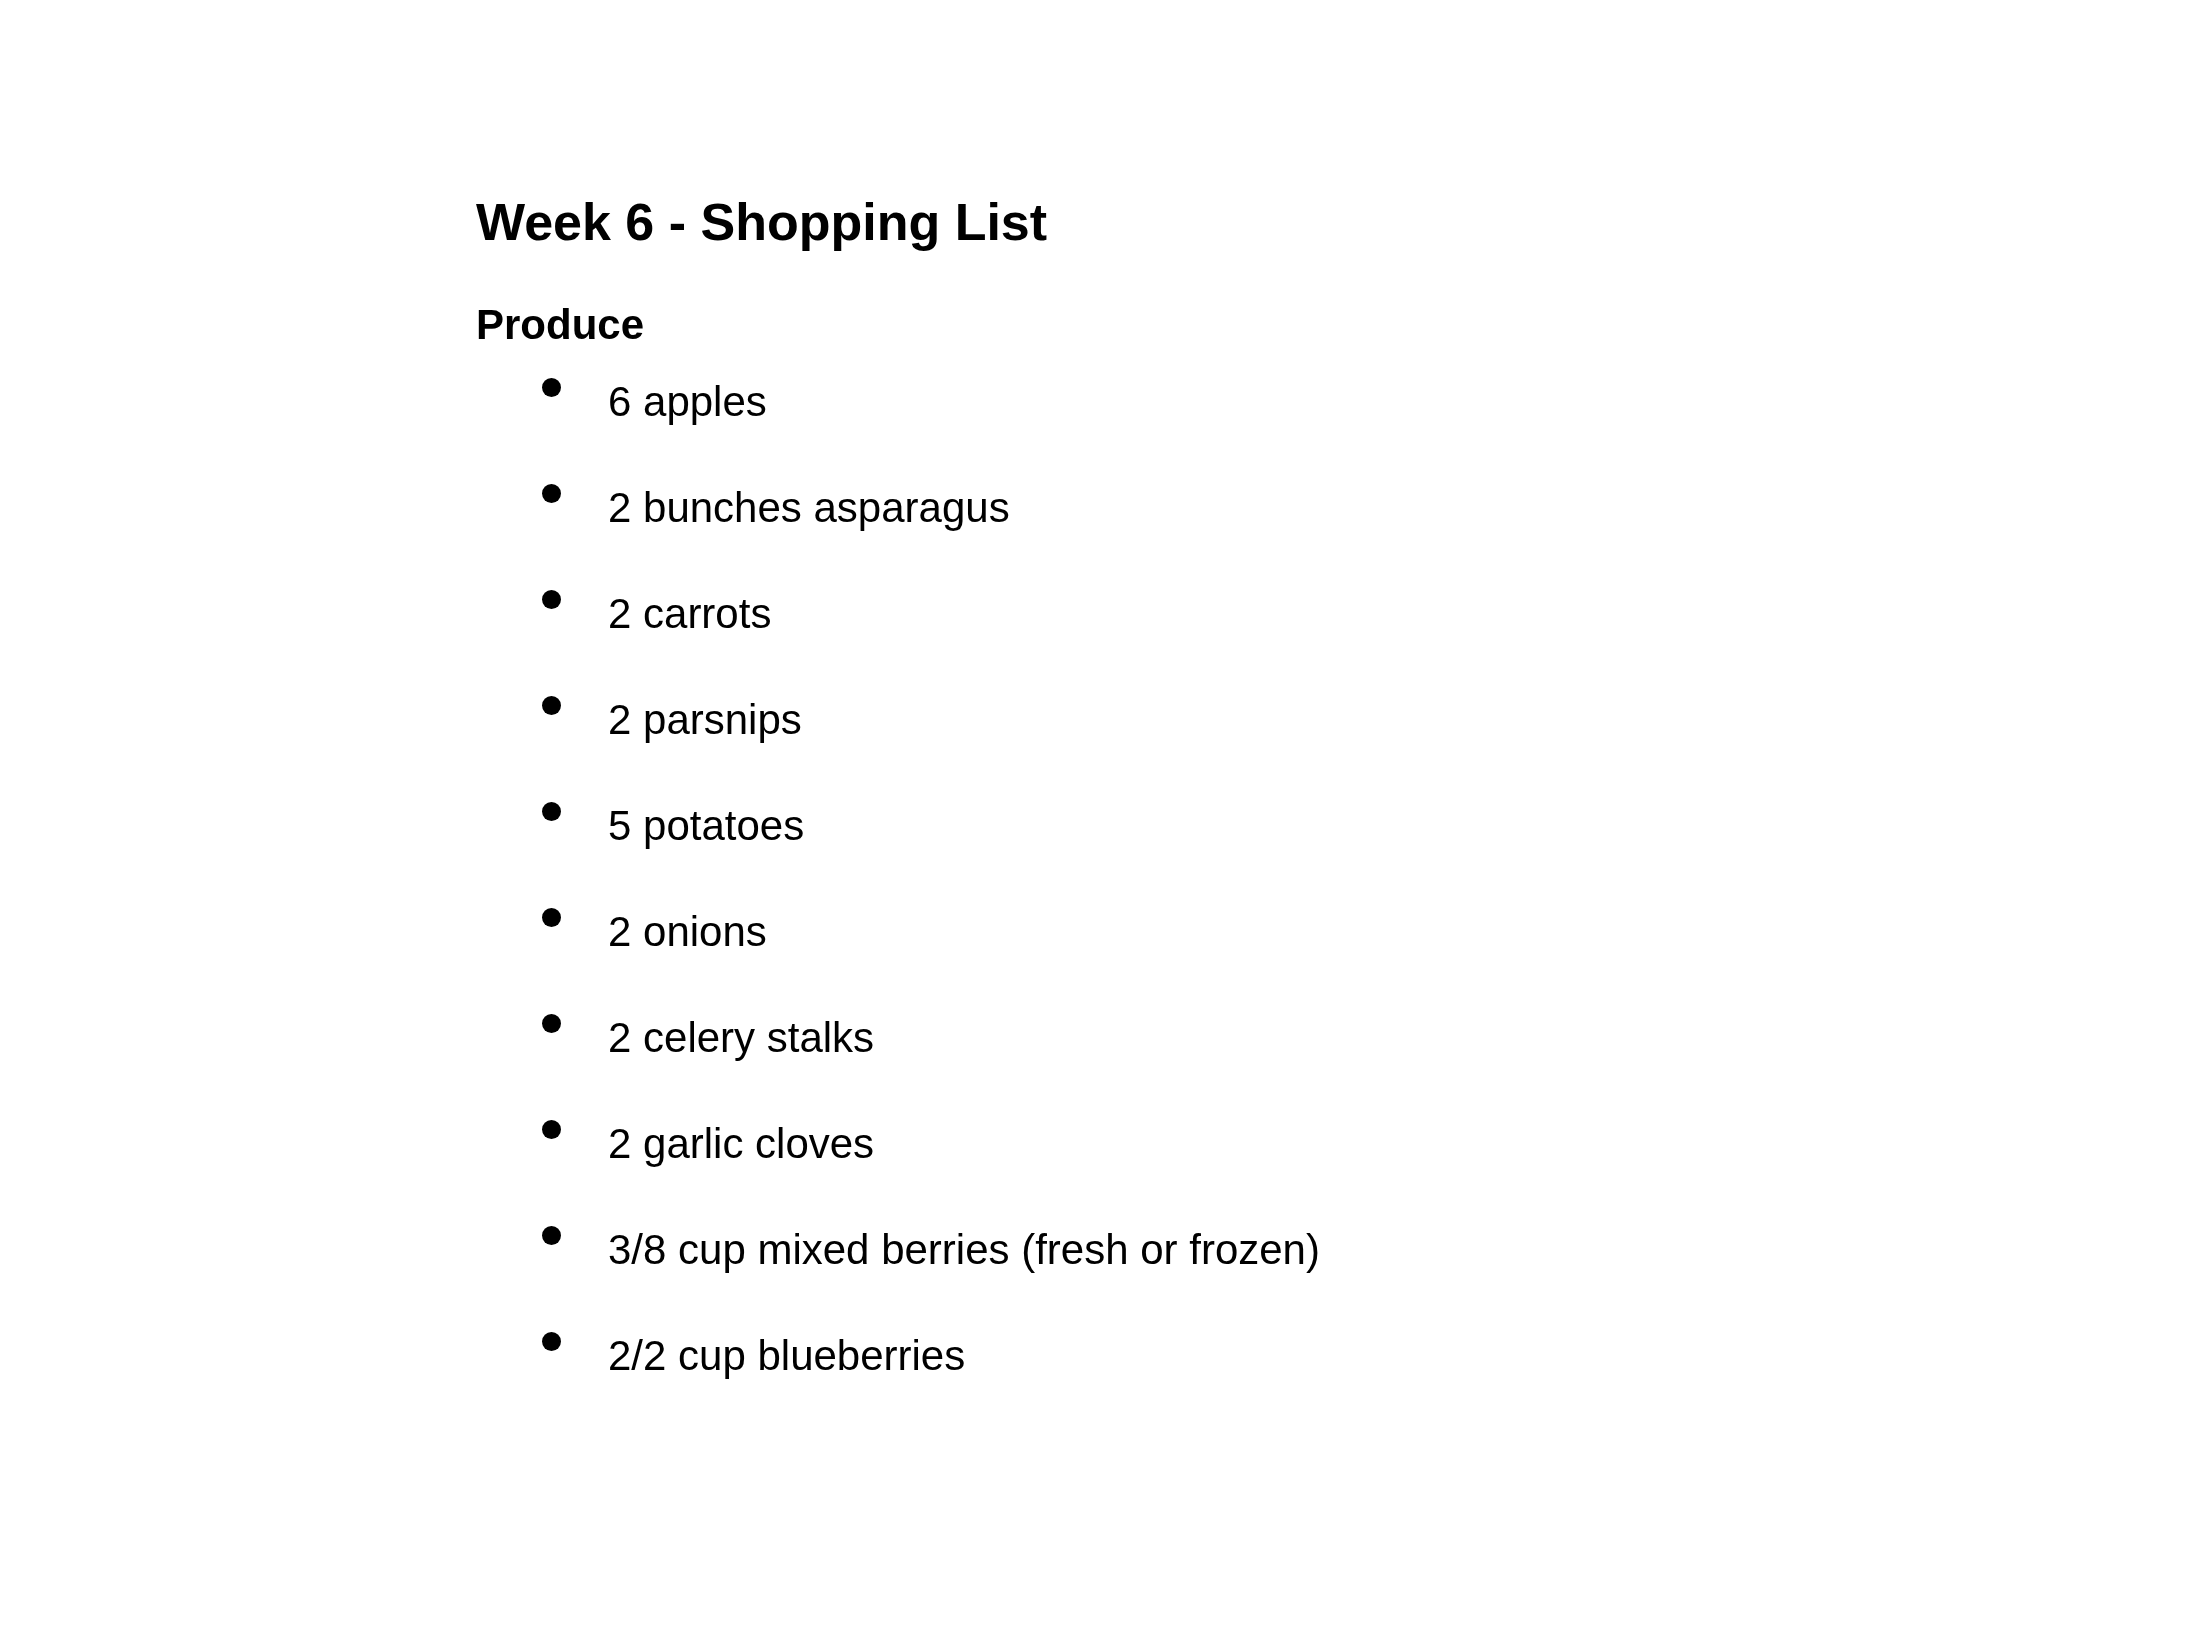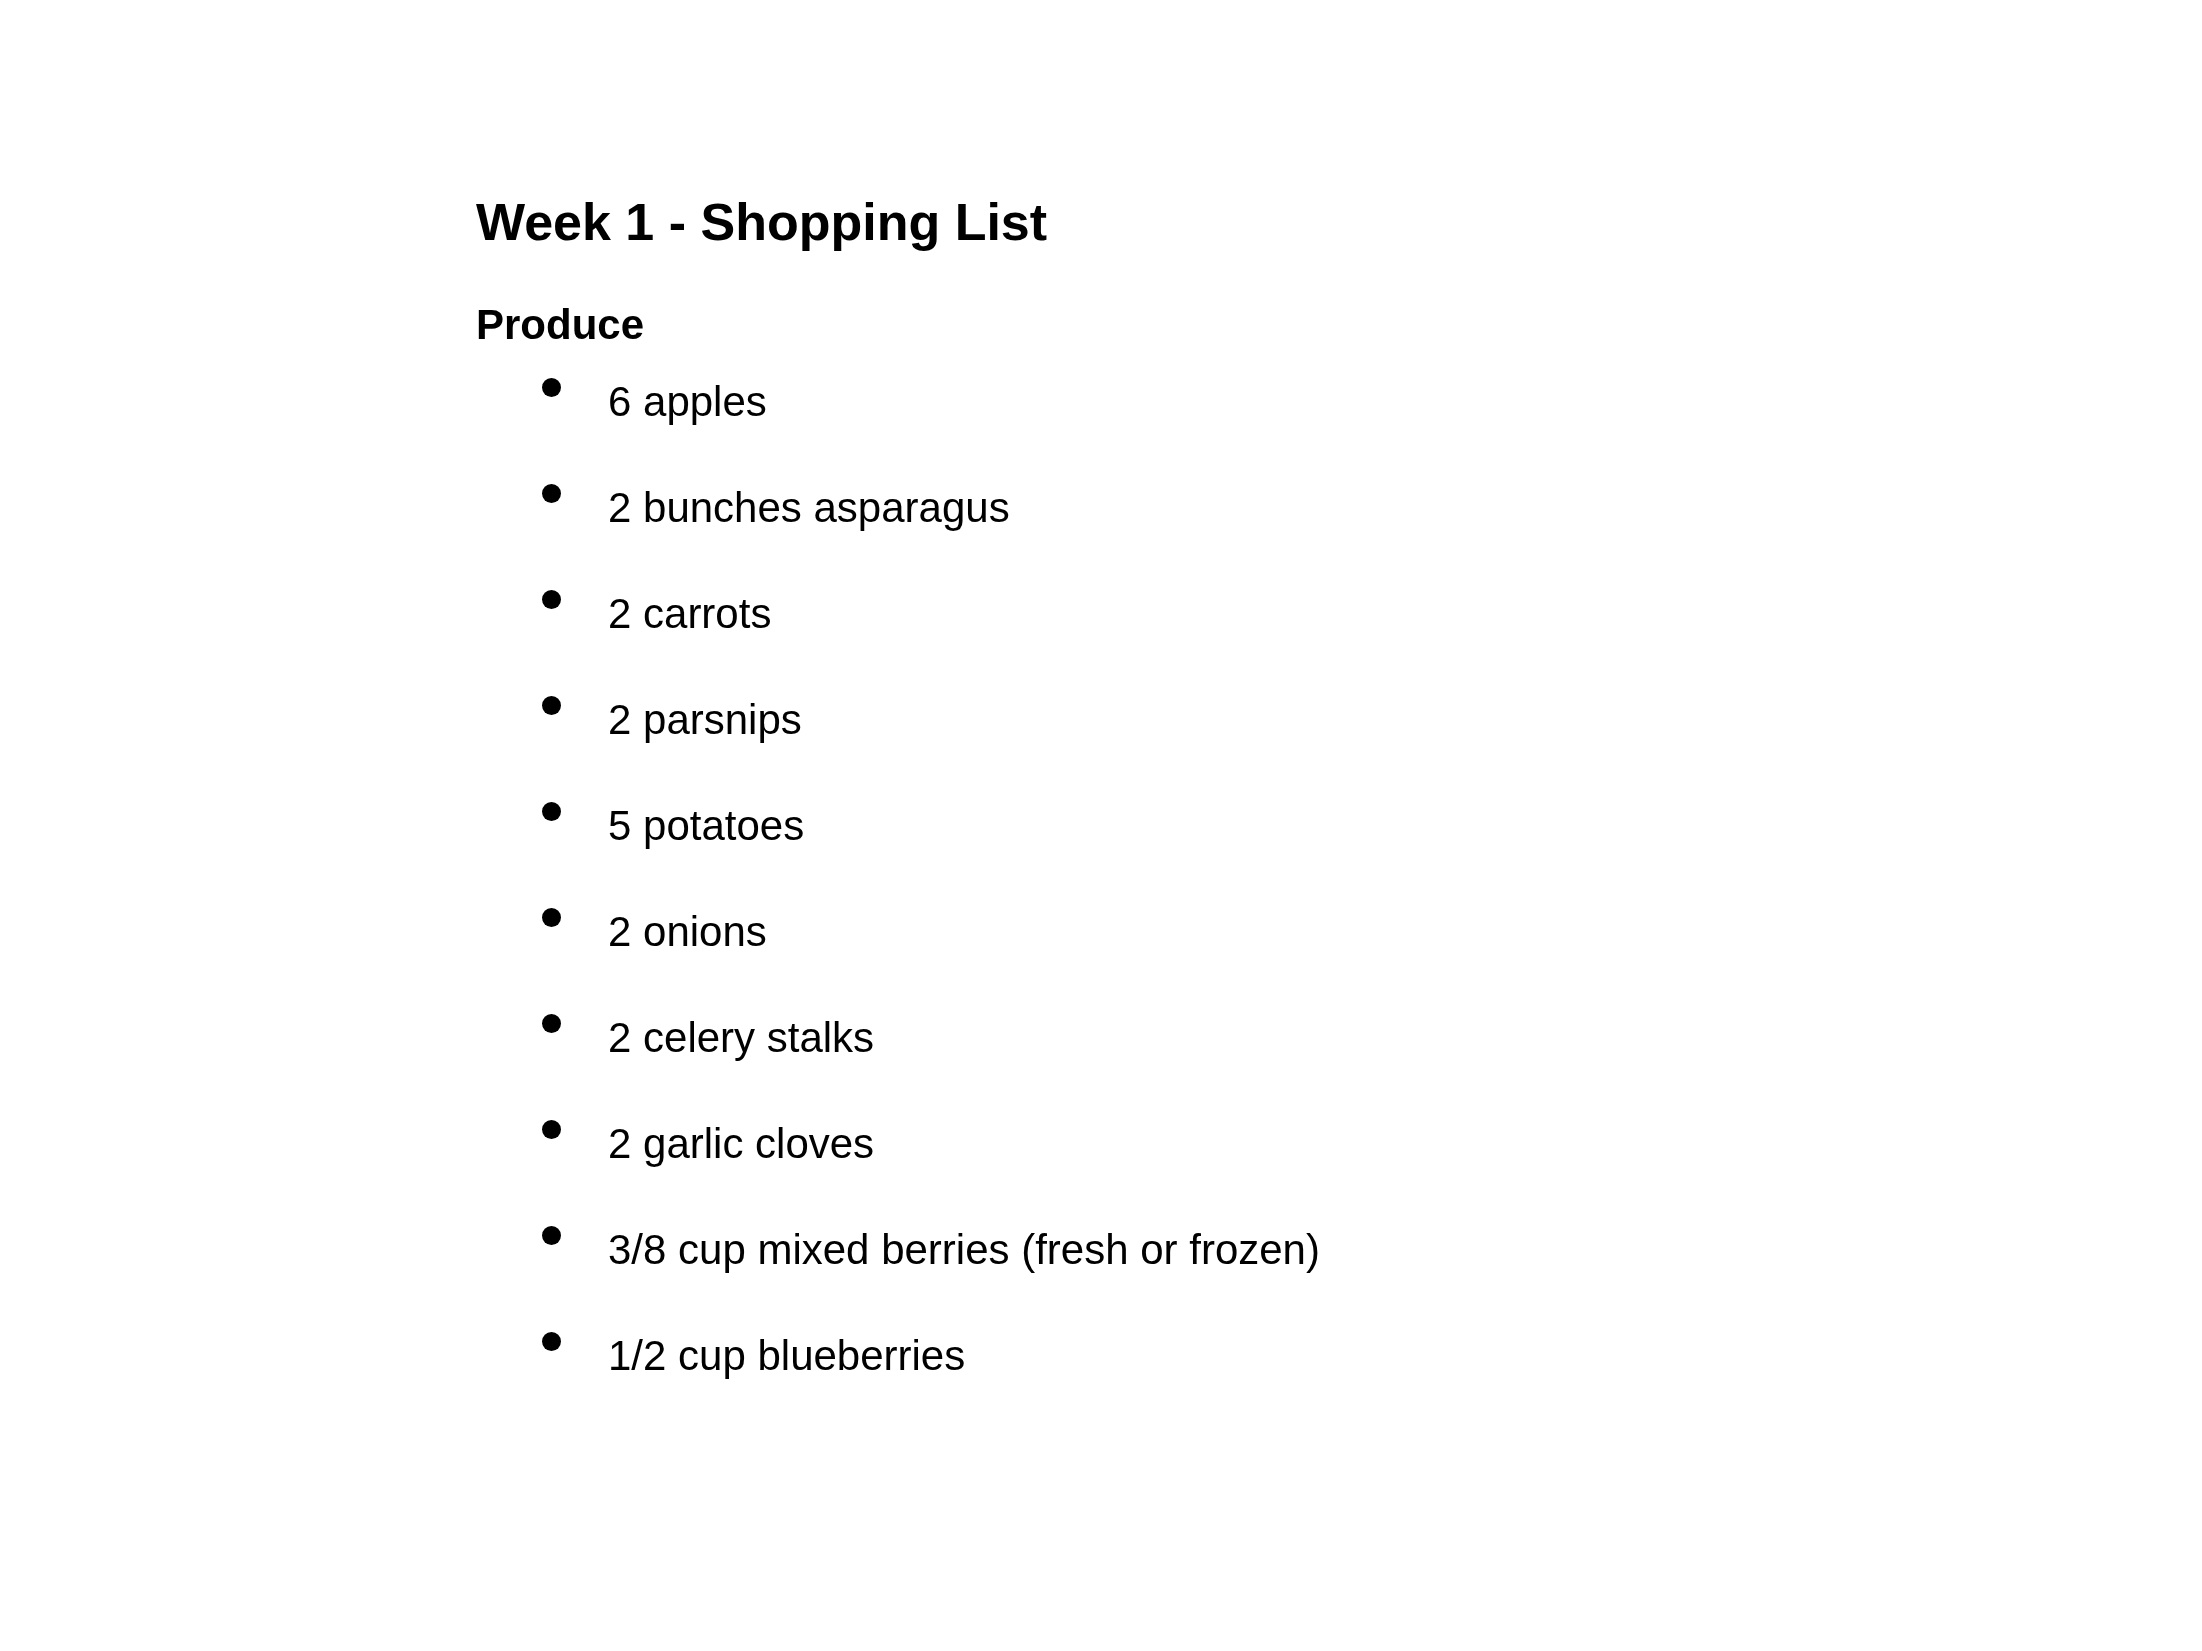--- a/index.html
+++ b/index.html
@@ -65,21 +65,21 @@
     border-radius: 50%;
     background: #000000;
   }
 </style>
 </head>
 <body>
 
 <div class="doc-page">
   <div class="doc-content">
 
-    <h1 class="doc-title">Week 1 - Shopping List</h1>
+    <h1 class="doc-title">Week 6 - Shopping List</h1>
 
     <h2 class="section-heading">Produce</h2>
 
     <ul class="shopping-list">
       <li>
         <span class="bullet"></span>
         <span>6 apples</span>
       </li>
       <li>
         <span class="bullet"></span>
@@ -108,19 +108,19 @@
       <li>
         <span class="bullet"></span>
         <span>2 garlic cloves</span>
       </li>
       <li>
         <span class="bullet"></span>
         <span>3/8 cup mixed berries (fresh or frozen)</span>
       </li>
       <li>
         <span class="bullet"></span>
-        <span>1/2 cup blueberries</span>
+        <span>2/2 cup blueberries</span>
       </li>
     </ul>
 
   </div>
 </div>
 
 
 </body></html>

